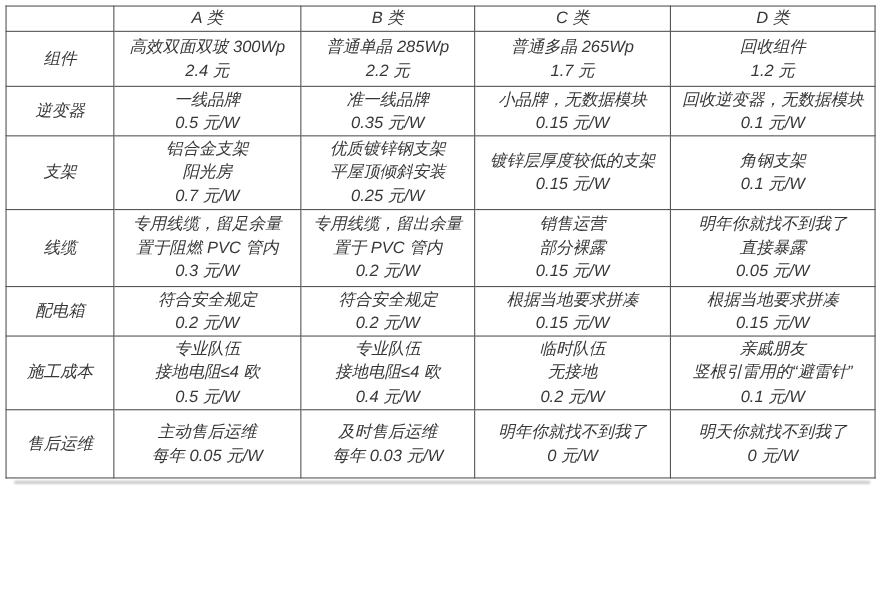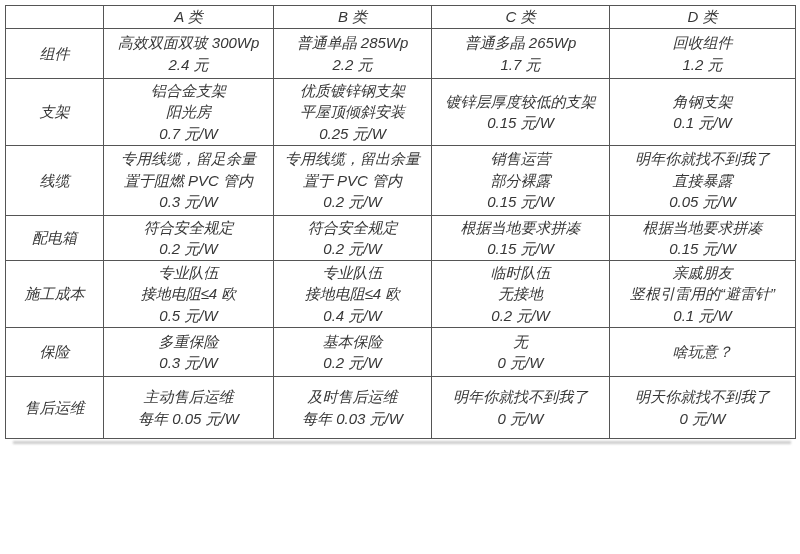--- a/index.html
+++ b/index.html
@@ -84,20 +84,39 @@
           </td>
           <td>
             <div class="cell-line">普通多晶 265Wp</div>
             <div class="cell-line">1.7 元</div>
           </td>
           <td>
             <div class="cell-line">回收组件</div>
             <div class="cell-line">1.2 元</div>
           </td>
         </tr>
+        <tr style="height: 45px;">
+          <th class="row-label">逆变器</th>
+          <td>
+            <div class="cell-line">一线品牌</div>
+            <div class="cell-line">0.5 元/W</div>
+          </td>
+          <td>
+            <div class="cell-line">准一线品牌</div>
+            <div class="cell-line">0.35 元/W</div>
+          </td>
+          <td>
+            <div class="cell-line">小品牌，无数据模块</div>
+            <div class="cell-line">0.15 元/W</div>
+          </td>
+          <td>
+            <div class="cell-line">回收逆变器，无数据模块</div>
+            <div class="cell-line">0.1 元/W</div>
+          </td>
+        </tr>
         <tr style="height: 67px;">
           <th class="row-label">支架</th>
           <td>
             <div class="cell-line">铝合金支架</div>
             <div class="cell-line">阳光房</div>
             <div class="cell-line">0.7 元/W</div>
           </td>
           <td>
             <div class="cell-line">优质镀锌钢支架</div>
             <div class="cell-line">平屋顶倾斜安装</div>
@@ -168,38 +187,20 @@
           </td>
           <td>
             <div class="cell-line">临时队伍</div>
             <div class="cell-line">无接地</div>
             <div class="cell-line">0.2 元/W</div>
           </td>
           <td>
             <div class="cell-line">亲戚朋友</div>
             <div class="cell-line">竖根引雷用的“避雷针”</div>
             <div class="cell-line">0.1 元/W</div>
-          </td>
-        </tr>
-        <tr style="height: 49px;">
-          <th class="row-label">保险</th>
-          <td>
-            <div class="cell-line">多重保险</div>
-            <div class="cell-line">0.3 元/W</div>
-          </td>
-          <td>
-            <div class="cell-line">基本保险</div>
-            <div class="cell-line">0.2 元/W</div>
-          </td>
-          <td>
-            <div class="cell-line">无</div>
-            <div class="cell-line">0 元/W</div>
-          </td>
-          <td>
-            <div class="cell-line">啥玩意？</div>
           </td>
         </tr>
         <tr style="height: 62px;">
           <th class="row-label">售后运维</th>
           <td>
             <div class="cell-line">主动售后运维</div>
             <div class="cell-line">每年 0.05 元/W</div>
           </td>
           <td>
             <div class="cell-line">及时售后运维</div>

